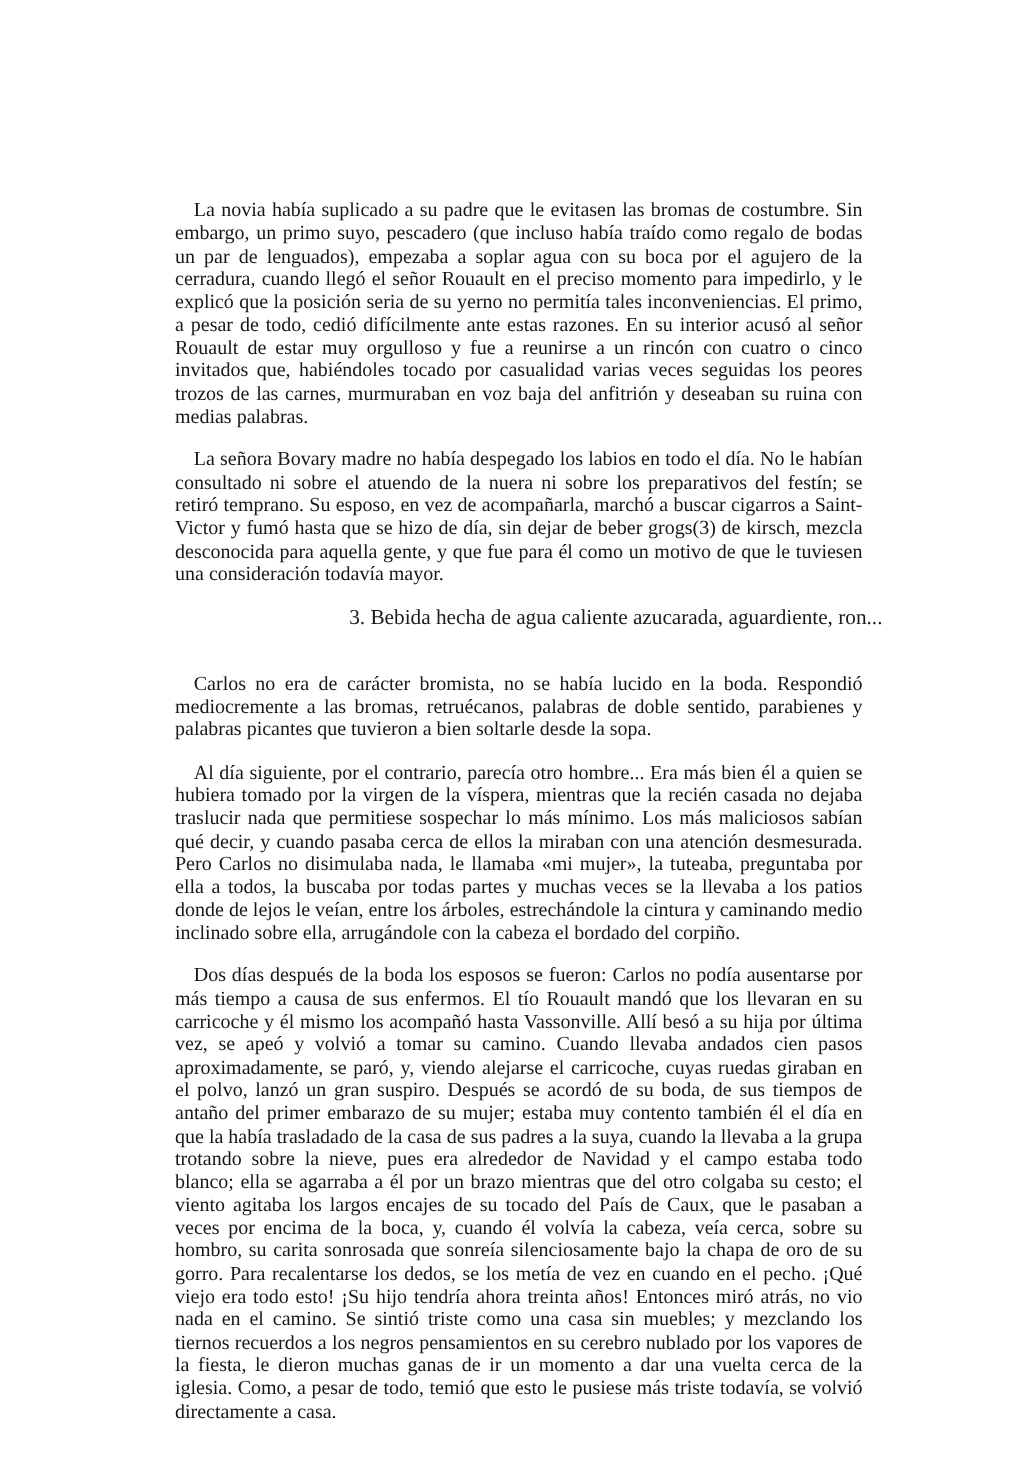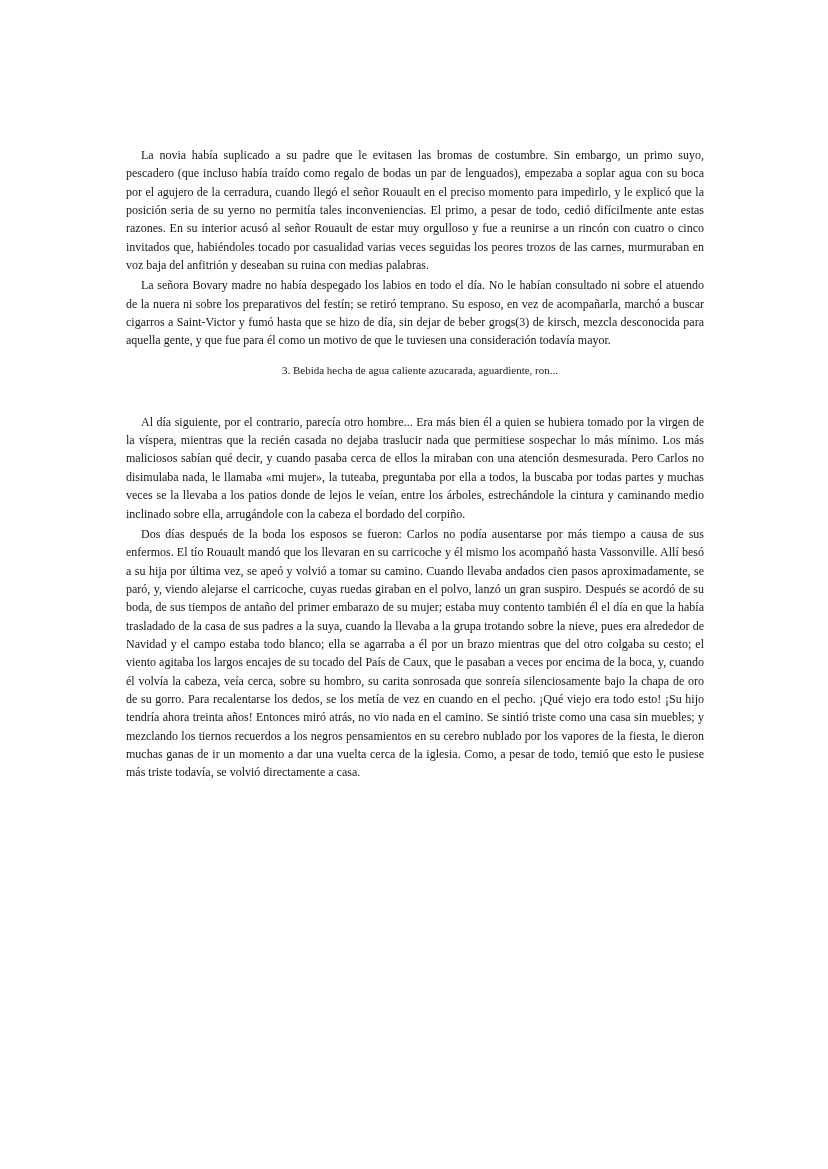--- a/index.html
+++ b/index.html
@@ -21,34 +21,34 @@
     overflow: hidden;
     box-sizing: border-box;
   }
   .text-column {
     position: absolute;
     left: 124px;
     top: 144px;
     width: 582px;
   }
   p.body-par {
-    margin: 2px;
+    margin: 16px;
     text-align: justify;
     text-justify: inter-word;
-    font-size: 12px;
+    font-size: 16px;
     line-height: 18.35px;
     text-indent: 15px;
     color: #161616;
     hyphens: none;
   }
   .footnote {
-    margin: 12px;
-    font-size: 11px;
+    margin: 0;
+    font-size: 17px;
     line-height: 14px;
-    text-align: center;
+    text-align: right;
     text-indent: 10px;
     color: #181818;
     padding-top: 1px;
   }
   .gap-after-footnote {
     height: 22px;
   }
   .italic {
   }
   .nowrap-ref {
@@ -62,19 +62,20 @@
   <div class="text-column">
 
     <p class="body-par">La novia había suplicado a su padre que le evitasen las bromas de costumbre. Sin embargo, un primo suyo, pescadero (que incluso había traído como regalo de bodas un par de lenguados), empezaba a soplar agua con su boca por el agujero de la cerradura, cuando llegó el señor Rouault en el preciso momento para impedirlo, y le explicó que la posición seria de su yerno no permitía tales inconveniencias. El primo, a pesar de todo, cedió difícilmente ante estas razones. En su interior acusó al señor Rouault de estar muy orgulloso y fue a reunirse a un rincón con cuatro o cinco invitados que, habiéndoles tocado por casualidad varias veces seguidas los peores trozos de las carnes, murmuraban en voz baja del anfitrión y deseaban su ruina con medias palabras.</p>
 
     <p class="body-par"><span>La señora Bovary madre no había despegado los labios en todo el día. No le habían consultado ni sobre el atuendo de la nuera ni sobre los preparativos del festín; se retiró temprano. Su esposo, en vez de acompañarla, marchó a buscar cigarros a Saint-Victor y fumó hasta que se hizo de día, sin dejar de beber </span><span class="italic">grogs</span><span class="nowrap-ref">(3)</span><span> de kirsch, mezcla desconocida para aquella gente, y que fue para él como un motivo de que le tuviesen una consideración todavía mayor.</span></p>
 
     <p class="footnote">3. Bebida hecha de agua caliente azucarada, aguardiente, ron...</p>
 
     <div class="gap-after-footnote"></div>
 
+    <p class="body-par">Carlos no era de carácter bromista, no se había lucido en la boda. Respondió mediocremente a las bromas, retruécanos, palabras de doble sentido, parabienes y palabras picantes que tuvieron a bien soltarle desde la sopa.</p>
 
     <p class="body-par">Al día siguiente, por el contrario, parecía otro hombre... Era más bien él a quien se hubiera tomado por la virgen de la víspera, mientras que la recién casada no dejaba traslucir nada que permitiese sospechar lo más mínimo. Los más maliciosos sabían qué decir, y cuando pasaba cerca de ellos la miraban con una atención desmesurada. Pero Carlos no disimulaba nada, le llamaba «mi mujer», la tuteaba, preguntaba por ella a todos, la buscaba por todas partes y muchas veces se la llevaba a los patios donde de lejos le veían, entre los árboles, estrechándole la cintura y caminando medio inclinado sobre ella, arrugándole con la cabeza el bordado del corpiño.</p>
 
     <p class="body-par">Dos días después de la boda los esposos se fueron: Carlos no podía ausentarse por más tiempo a causa de sus enfermos. El tío Rouault mandó que los llevaran en su carricoche y él mismo los acompañó hasta Vassonville. Allí besó a su hija por última vez, se apeó y volvió a tomar su camino. Cuando llevaba andados cien pasos aproximadamente, se paró, y, viendo alejarse el carricoche, cuyas ruedas giraban en el polvo, lanzó un gran suspiro. Después se acordó de su boda, de sus tiempos de antaño del primer embarazo de su mujer; estaba muy contento también él el día en que la había trasladado de la casa de sus padres a la suya, cuando la llevaba a la grupa trotando sobre la nieve, pues era alrededor de Navidad y el campo estaba todo blanco; ella se agarraba a él por un brazo mientras que del otro colgaba su cesto; el viento agitaba los largos encajes de su tocado del País de Caux, que le pasaban a veces por encima de la boca, y, cuando él volvía la cabeza, veía cerca, sobre su hombro, su carita sonrosada que sonreía silenciosamente bajo la chapa de oro de su gorro. Para recalentarse los dedos, se los metía de vez en cuando en el pecho. ¡Qué viejo era todo esto! ¡Su hijo tendría ahora treinta años! Entonces miró atrás, no vio nada en el camino. Se sintió triste como una casa sin muebles; y mezclando los tiernos recuerdos a los negros pensamientos en su cerebro nublado por los vapores de la fiesta, le dieron muchas ganas de ir un momento a dar una vuelta cerca de la iglesia. Como, a pesar de todo, temió que esto le pusiese más triste todavía, se volvió directamente a casa.</p>
 
   </div>
 </div>
 
 </body></html>

